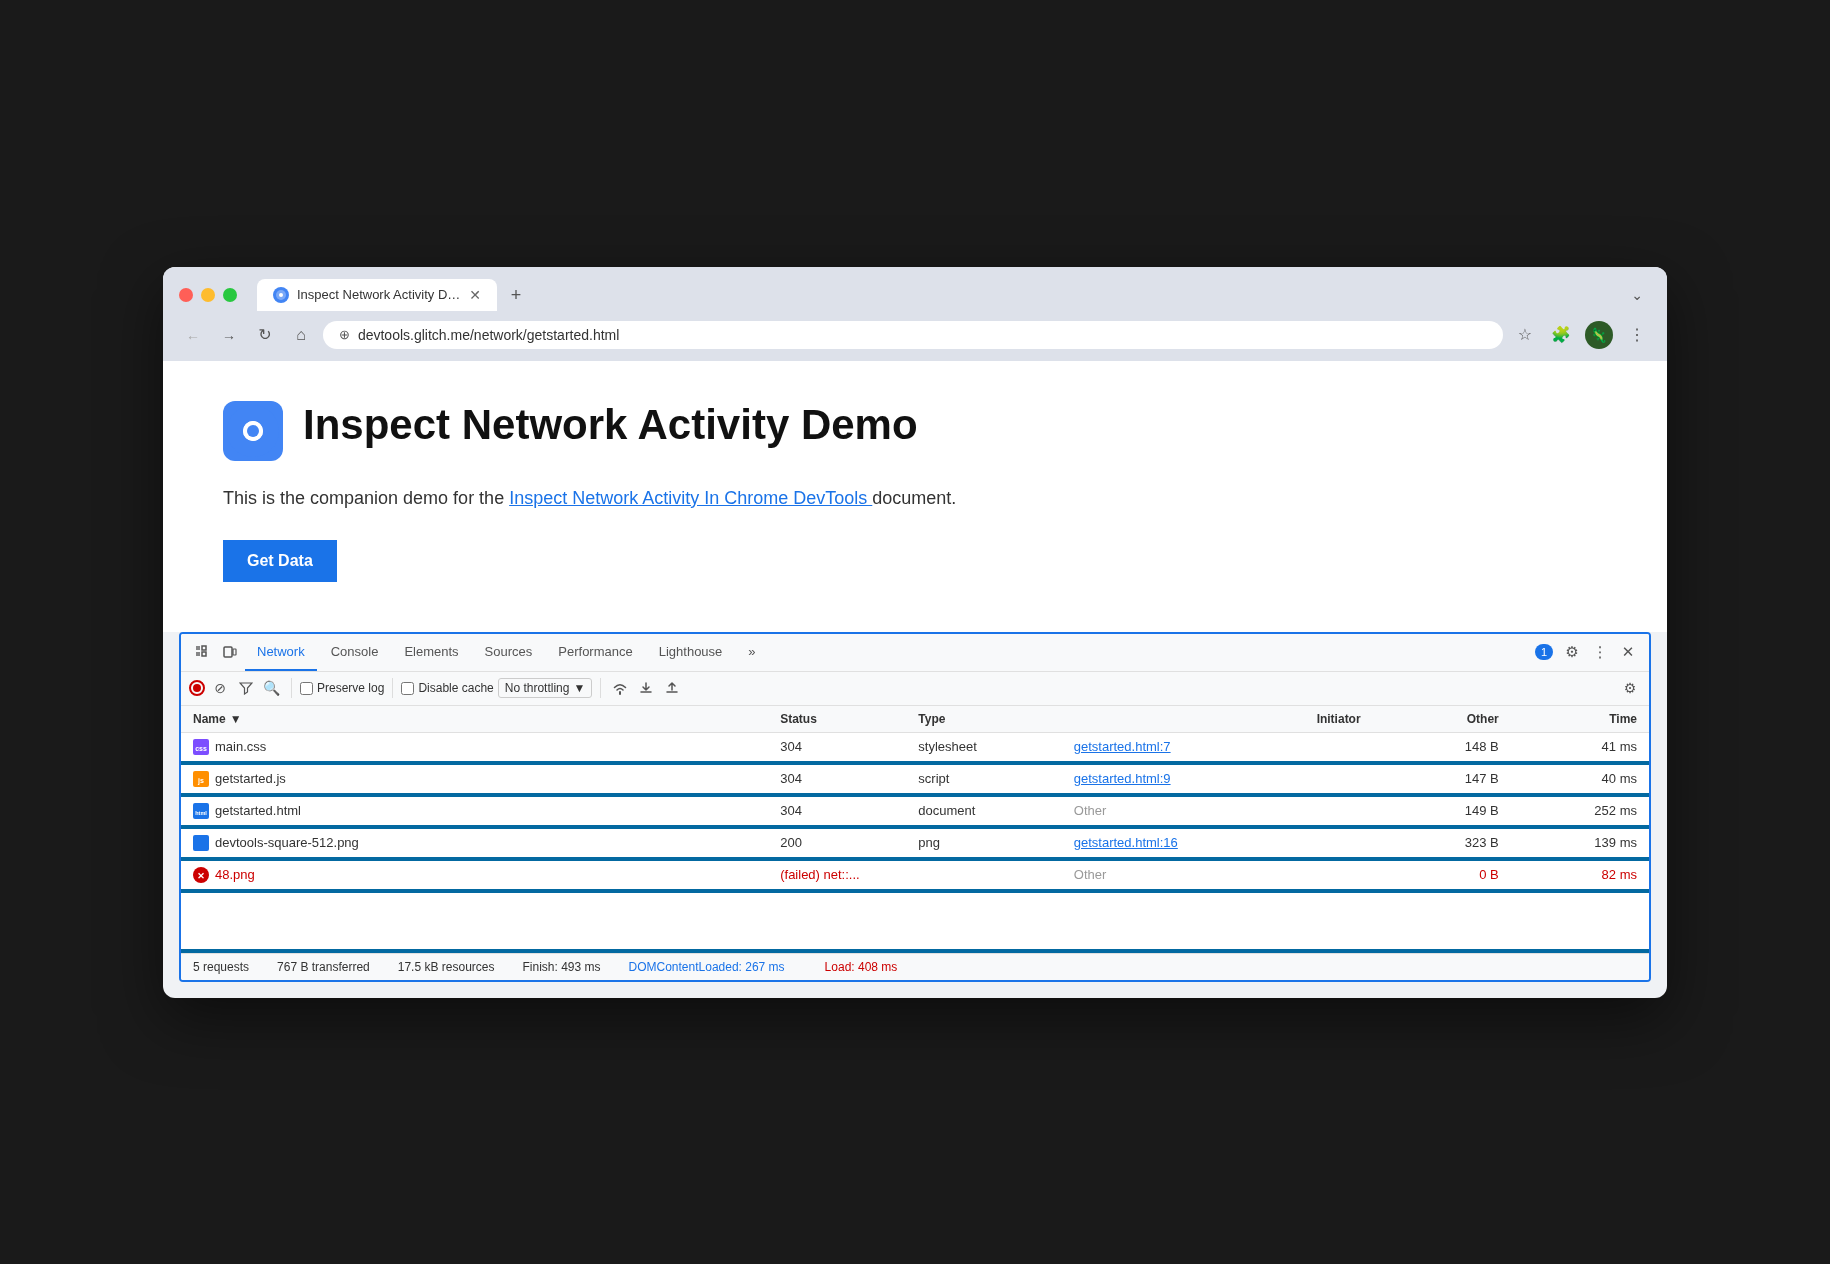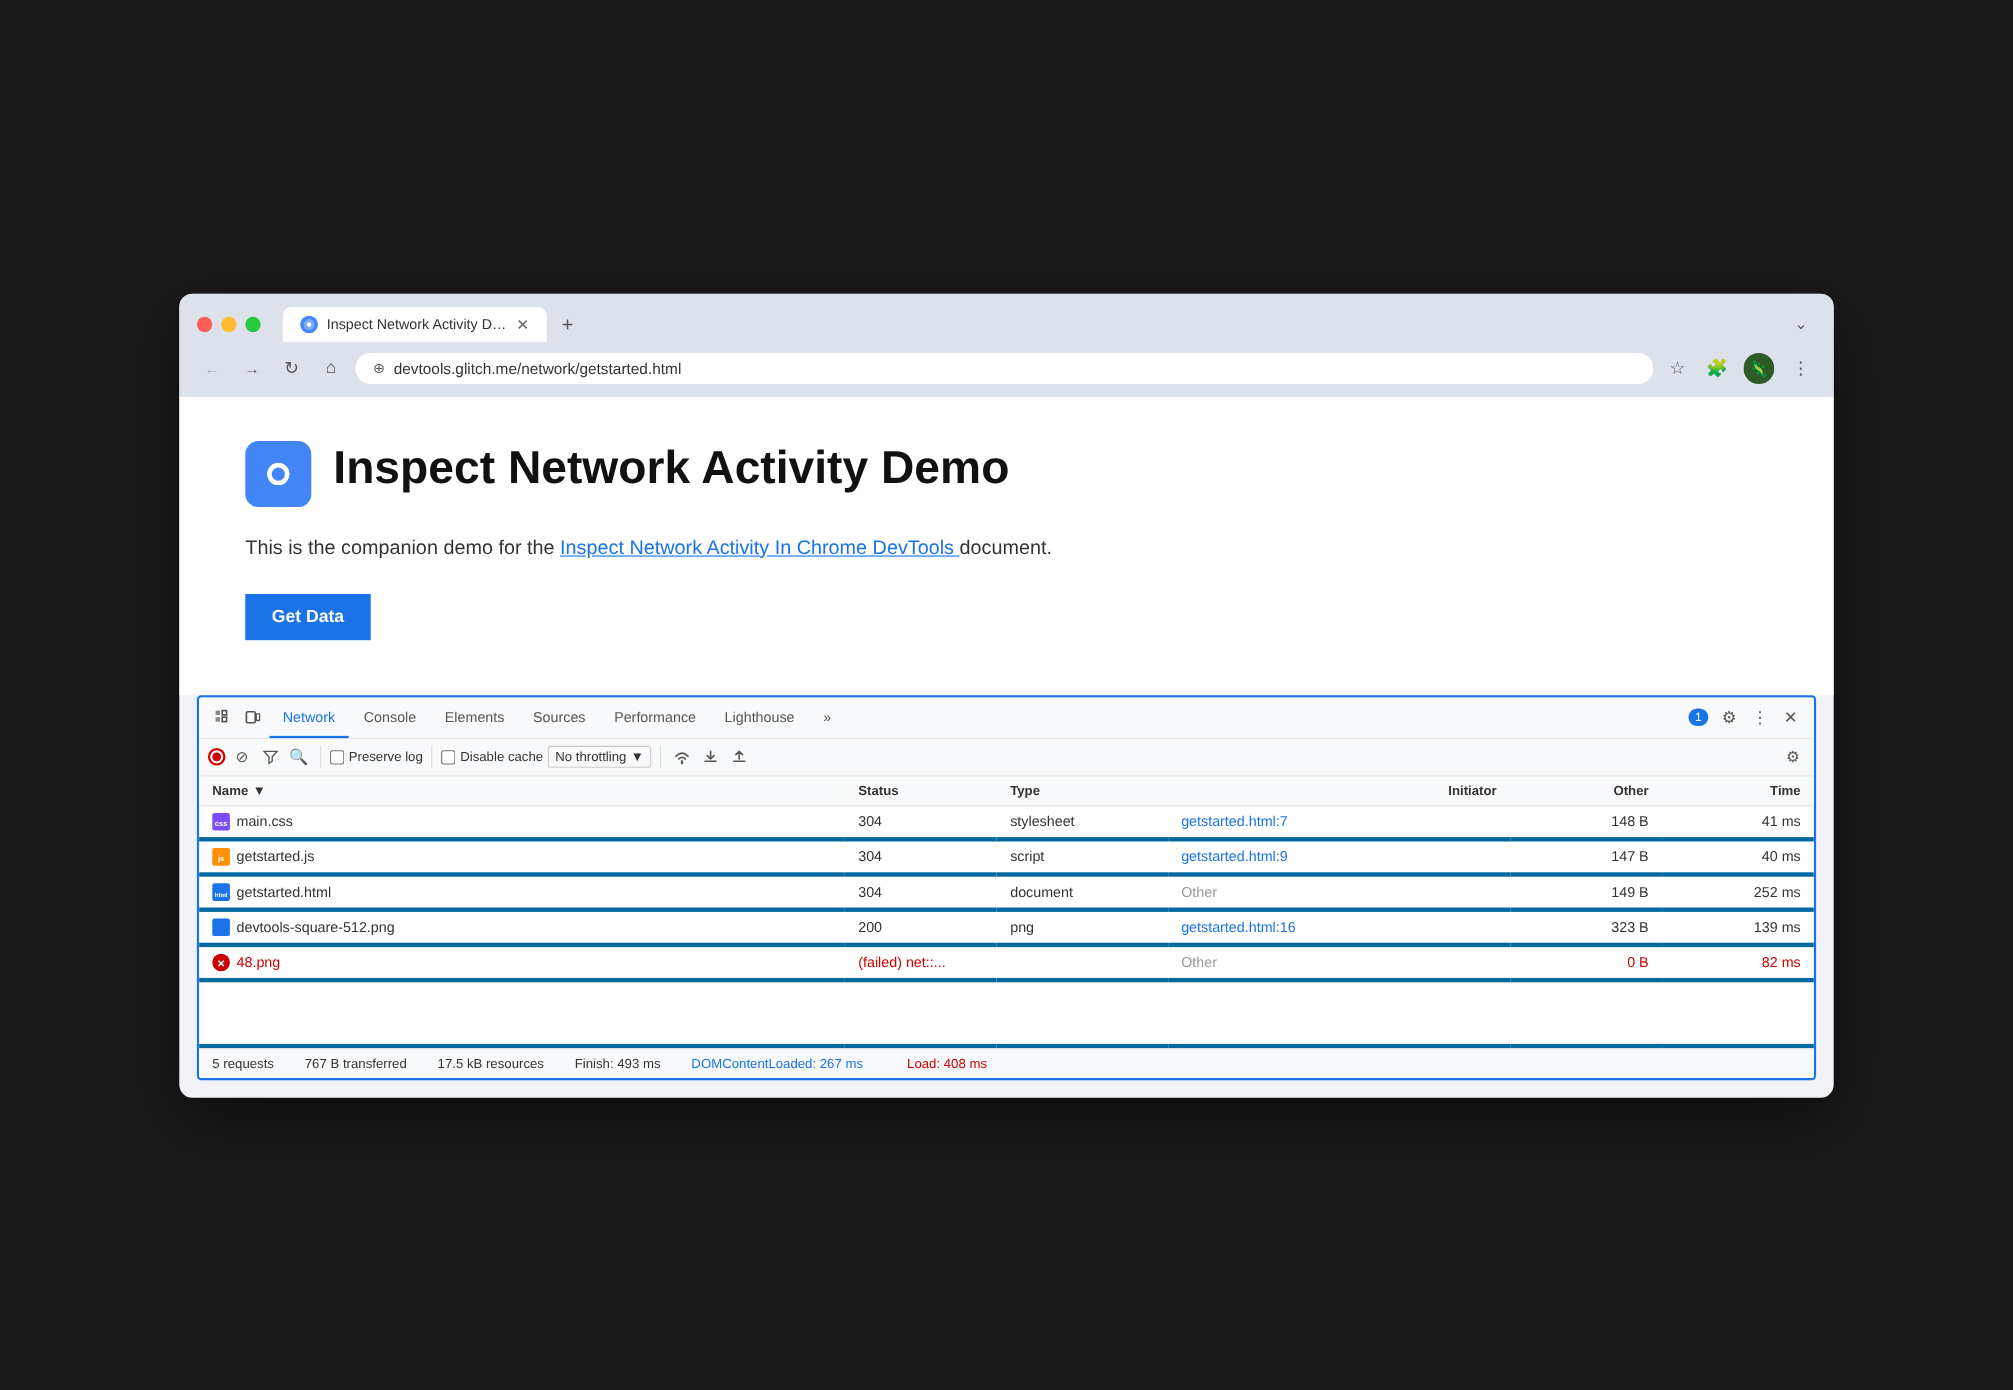--- a/index.html
+++ b/index.html
@@ -458,21 +458,21 @@
     }
 
     .file-icon.css { background: #7c4dff; color: white; }
     .file-icon.js { background: #ff8f00; color: white; }
     .file-icon.html { background: #1a73e8; color: white; }
     .file-icon.png { background: #1a73e8; }
     .file-icon.err { background: #c00; color: white; border-radius: 50%; }
 
     .failed-text { color: #c00; }
     .other-text { color: #999; }
-    .link-text { color: #1a73e8; cursor: pointer; }
+    .link-text { color: #1a73e8; text-decoration: underline; cursor: pointer; }
 
     
     .status-bar {
       background: #f8f9fa;
       border-top: 1px solid #e0e0e0;
       padding: 6px 12px;
       display: flex;
       align-items: center;
       gap: 28px;
       font-size: 12px;

